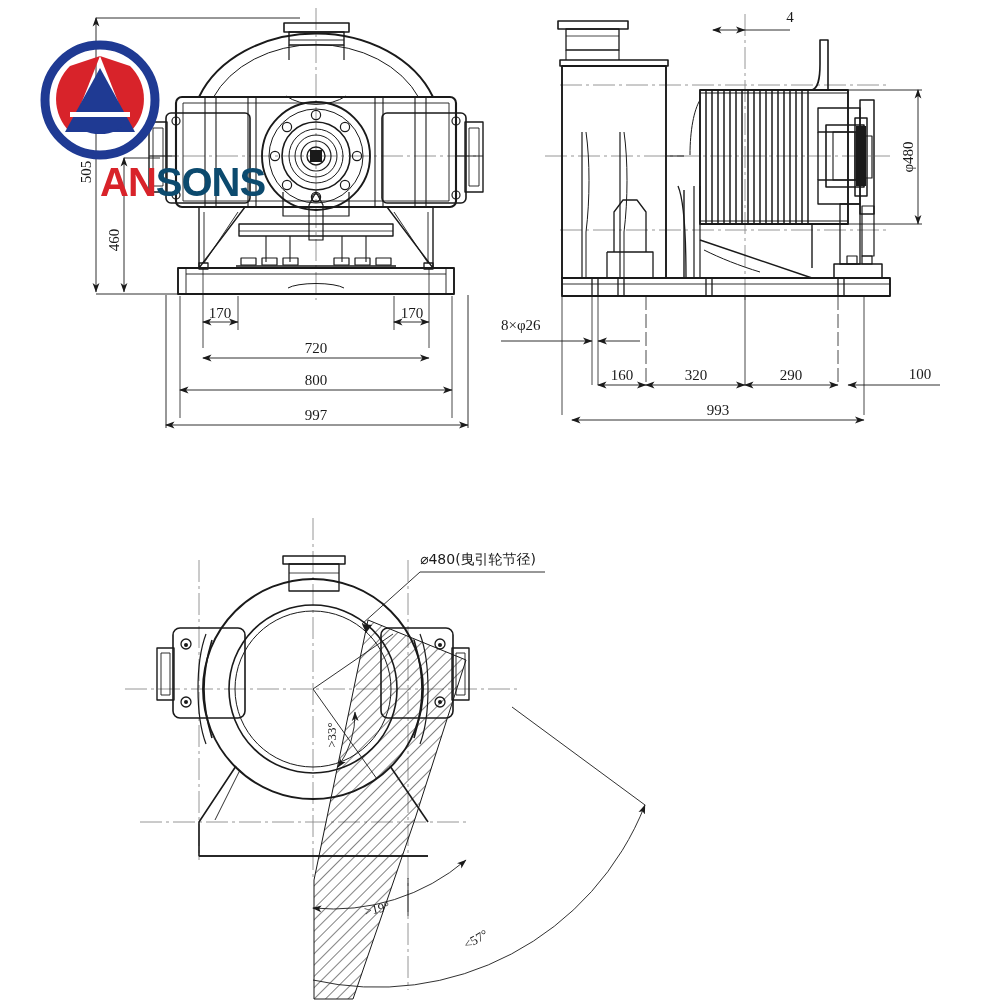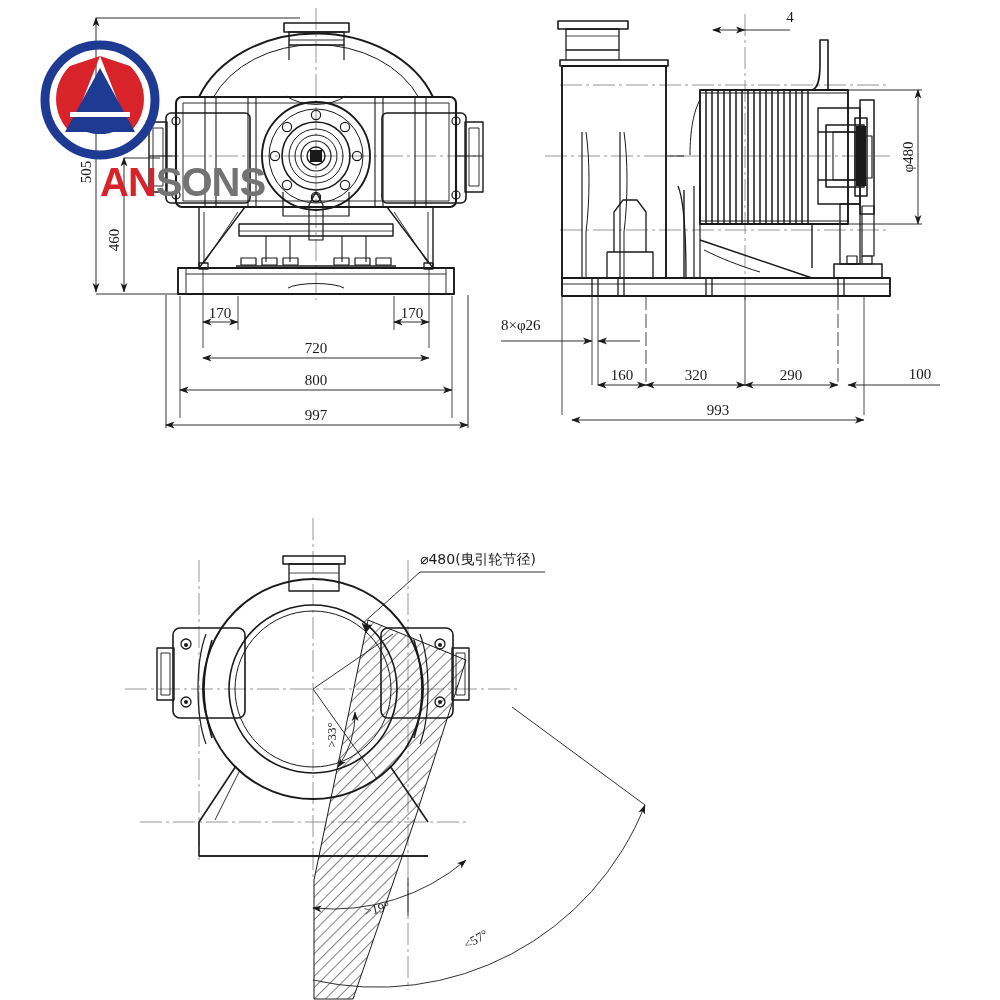--- a/index.html
+++ b/index.html
@@ -11,21 +11,21 @@
   .dimtxt{font-family:"Liberation Serif", serif;font-size:15px;fill:#1a1a1a;}
   .dimtxt-sm{font-family:"Liberation Serif", serif;font-size:13px;fill:#1a1a1a;}
   .cjk{font-family:"DejaVu Sans", sans-serif;font-size:14px;fill:#1a1a1a;}
   .logo-wrap{position:absolute;left:40px;top:40px;width:170px;height:160px;
              pointer-events:none;}
   .logo-text{position:absolute;left:28px;top:120px;
              font-family:"Liberation Sans", sans-serif;
              font-weight:bold;font-size:40px;letter-spacing:-1px;
              white-space:nowrap;}
   .lt-red{color:#d8232a;margin-left:32px;}
-  .lt-blue{color:#737373;}
+  .lt-blue{color:#0c4a6e;}
 </style>
 </head>
 <body>
 
 <div id="sheet">
 
 <svg width="1000" height="1000" viewBox="0 0 1000 1000">
 
   <defs>
     <marker id="ah" markerWidth="10" markerHeight="8" refX="9" refY="4" orient="auto" markerUnits="userSpaceOnUse">

